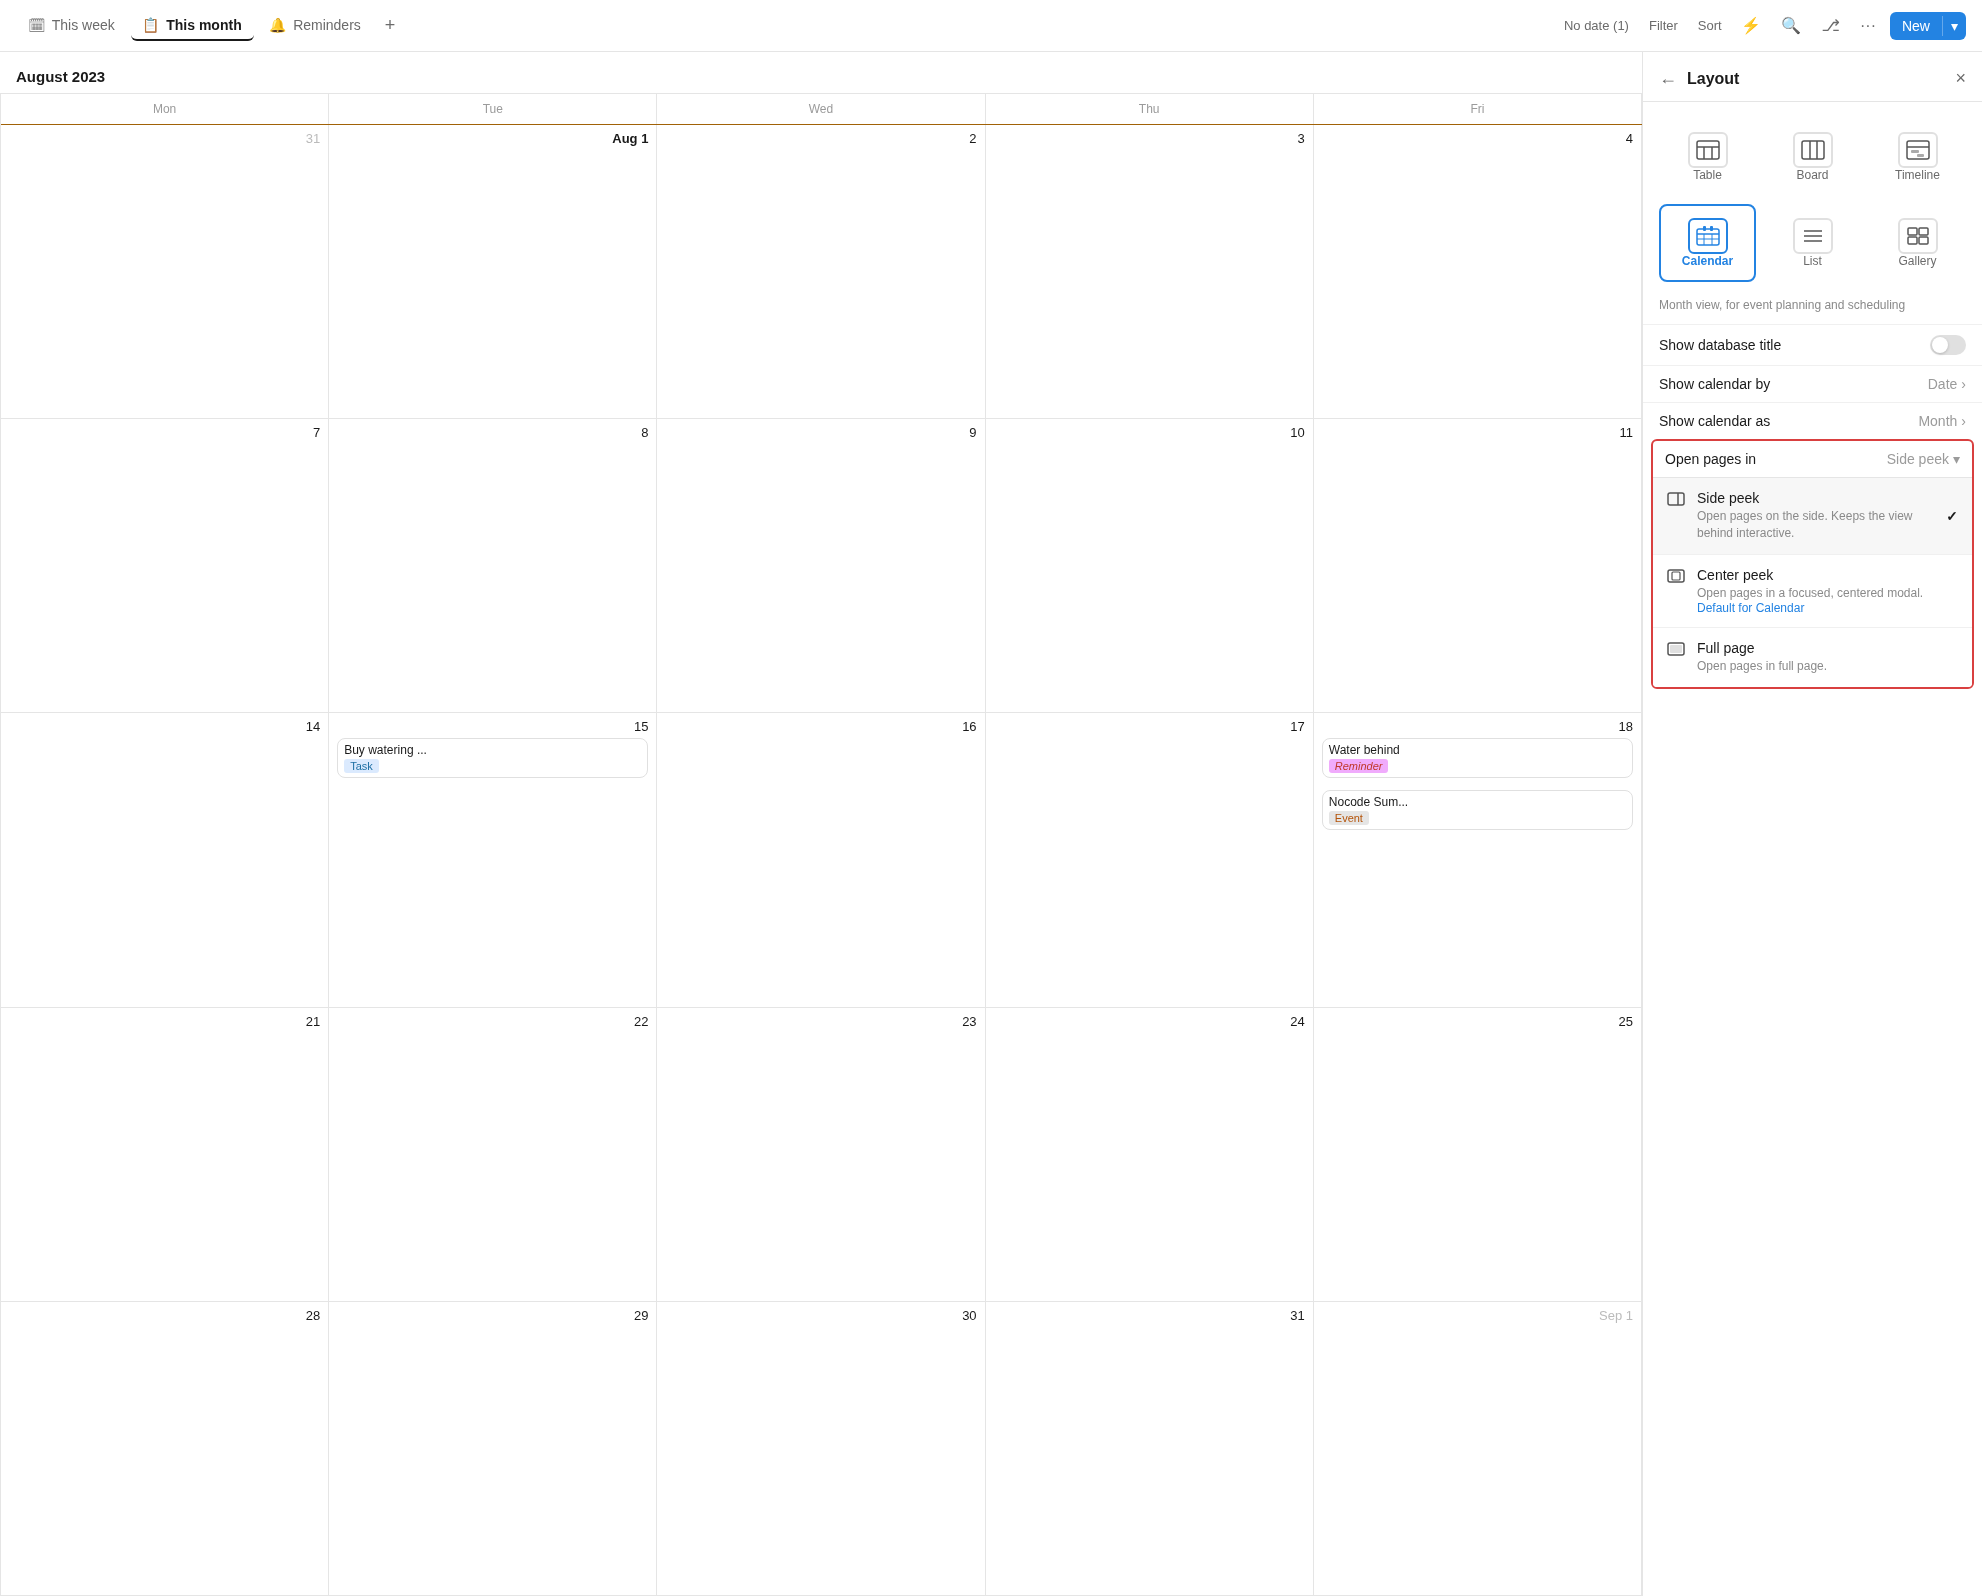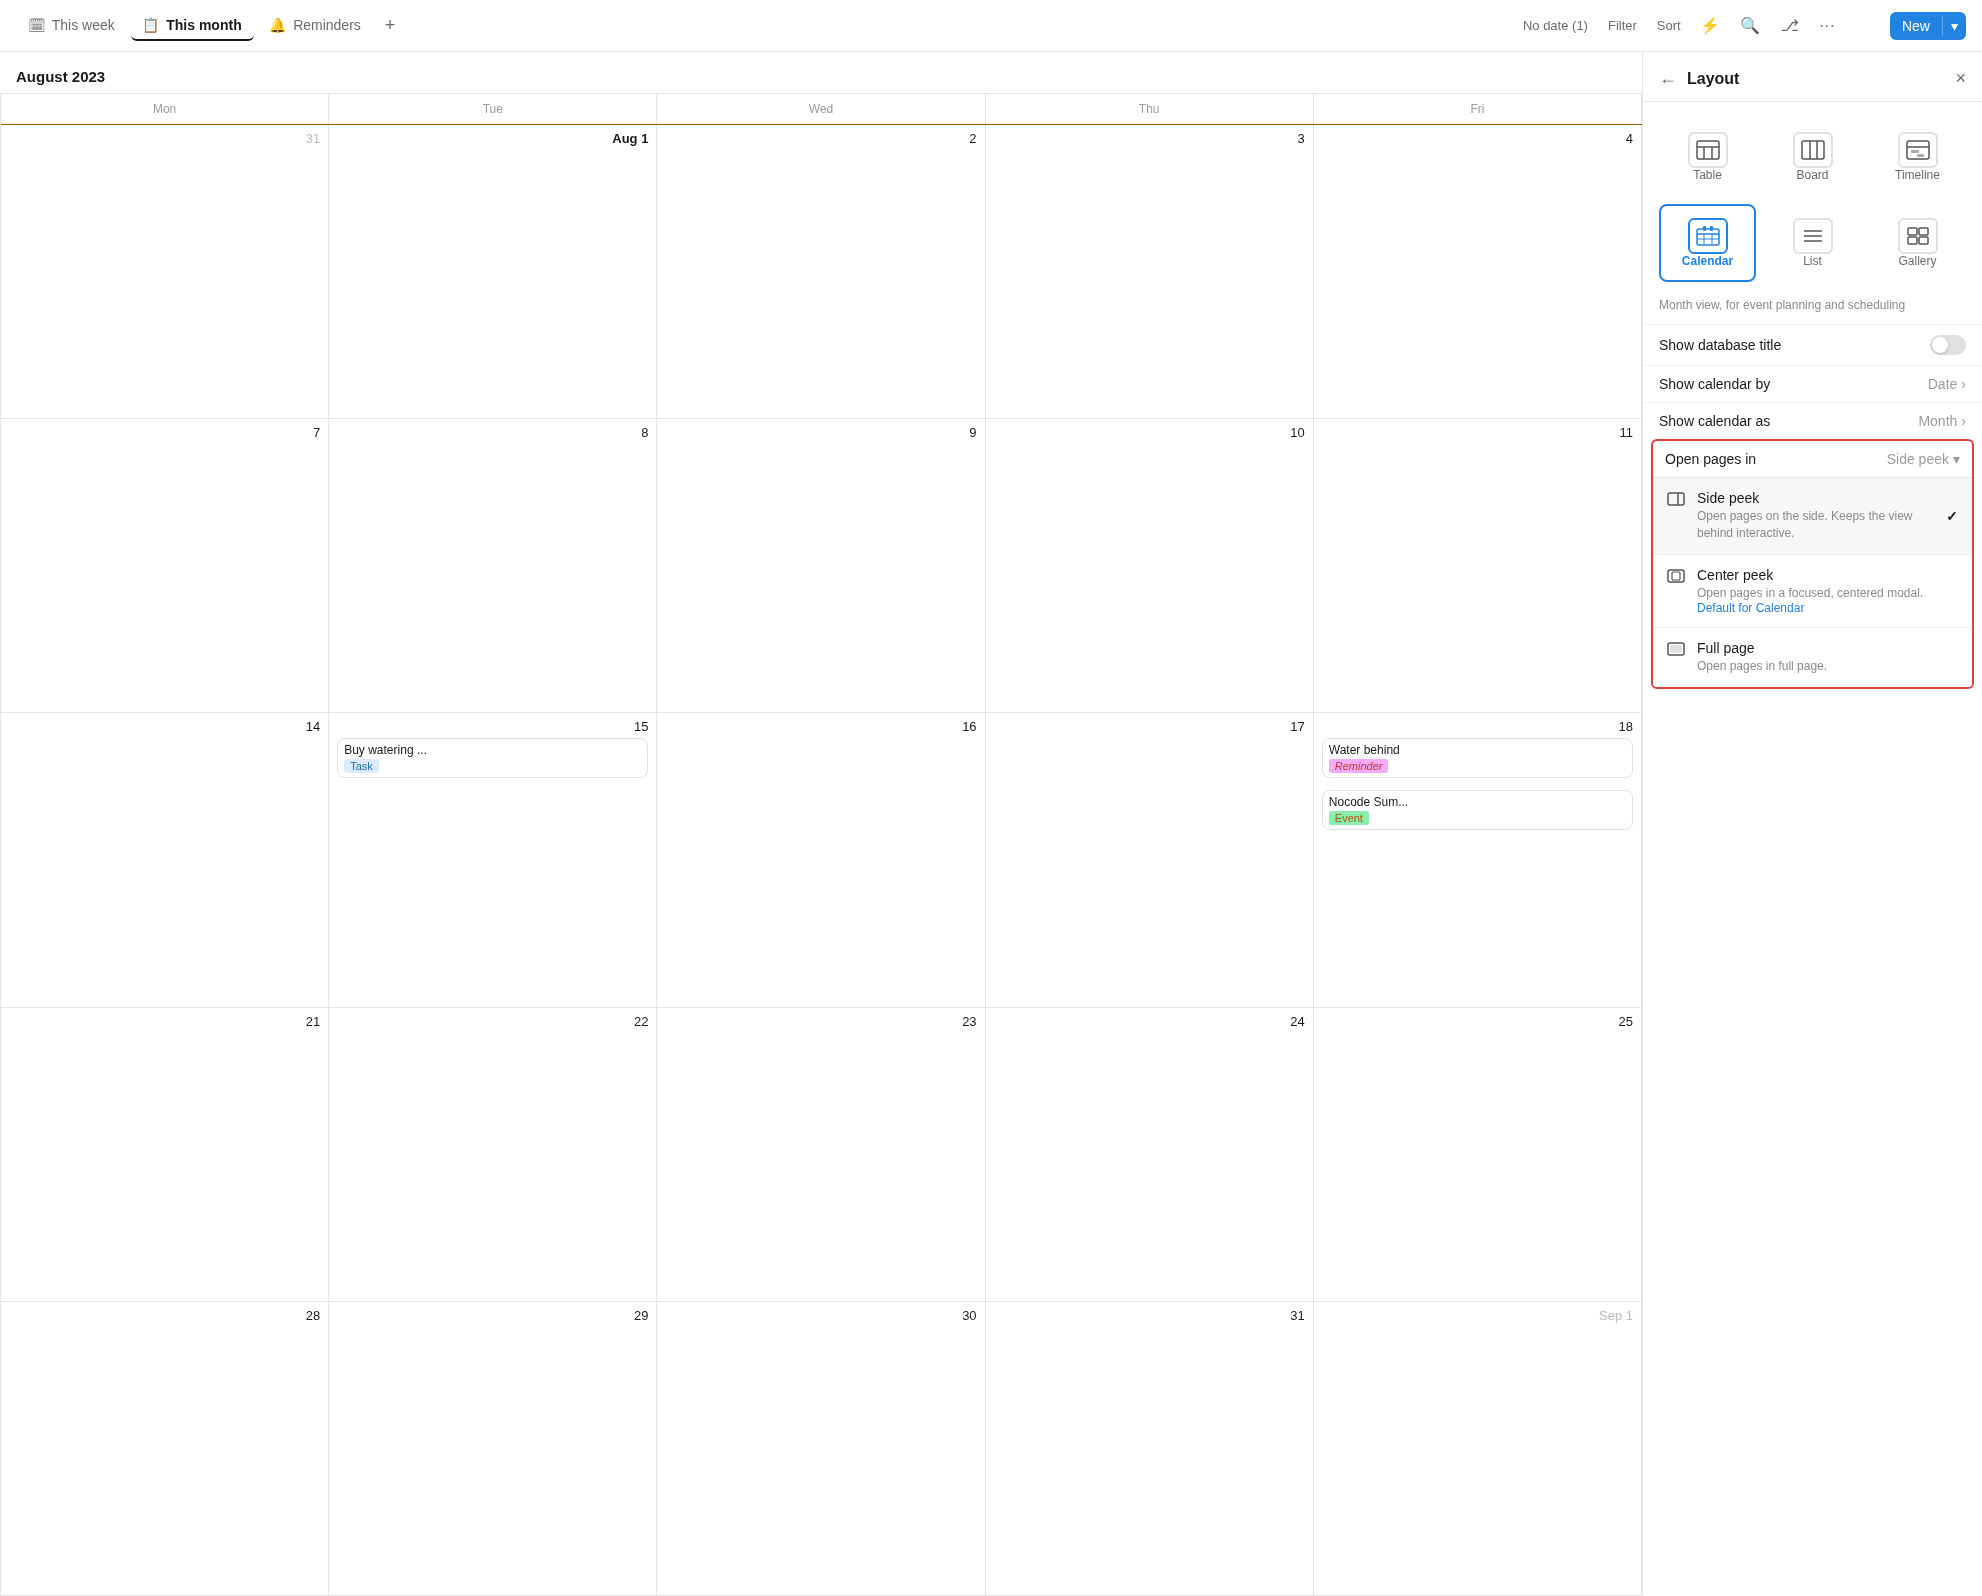--- a/index.html
+++ b/index.html
@@ -20,21 +20,21 @@
       color: #1a1a1a; font-weight: 600;
       border-bottom: 2px solid #1a1a1a;
     }
     .topbar-tab-icon { font-size: 14px; }
     .topbar-add { color: #6b6b6b; font-size: 18px; cursor: pointer; padding: 4px 8px; }
     .topbar-right { margin-left: auto; display: flex; align-items: center; gap: 8px; }
     .topbar-action { color: #6b6b6b; font-size: 13px; cursor: pointer; padding: 4px 6px; }
     .topbar-icon-btn { background: none; border: none; cursor: pointer; color: #6b6b6b; font-size: 16px; padding: 4px 6px; border-radius: 4px; }
     .new-btn {
       display: flex; align-items: center; background: #2383e2; color: #fff;
-      border: none; border-radius: 6px; cursor: pointer; font-size: 14px; font-weight: 500; margin-left: 41px;
+      border: none; border-radius: 6px; cursor: pointer; font-size: 14px; font-weight: 500;
     }
     .new-btn-main { padding: 6px 12px; }
     .new-btn-divider { width: 1px; height: 20px; background: rgba(255,255,255,0.3); }
     .new-btn-arrow { padding: 6px 8px; }
 
     
     .calendar-container { display: flex; height: calc(100vh - 52px); overflow: hidden; }
     .calendar-main { flex: 1; display: flex; flex-direction: column; overflow: hidden; }
     .calendar-header-row { padding: 16px 0 8px 16px; }
     .calendar-month-title { font-size: 15px; font-weight: 600; }
@@ -50,21 +50,21 @@
     .event-card {
       background: #fff; border: 1px solid #e0e0e0; border-radius: 8px;
       padding: 4px 6px; margin-bottom: 12px; font-size: 12px; font-weight: 500;
     }
     .event-tag {
       display: inline-block; border-radius: 3px; padding: 1px 6px;
       font-size: 11px; font-weight: 500; margin-top: 2px;
     }
     .tag-task { background: #dbeafe; color: #1d6fa4; }
     .tag-reminder { background: #f0abfc; color: #c0392b; font-style: italic; }
-    .tag-event { background: #86efac; color: #b45309; }
+    .tag-event { background: #e5e5e5; color: #b45309; }
 
     
     .layout-panel {
       width: 340px; min-width: 340px; border-left: 1px solid #e5e5e5;
       display: flex; flex-direction: column; background: #fff;
       overflow-y: auto;
     }
     .panel-header {
       display: flex; align-items: center; justify-content: space-between;
       padding: 16px 16px 12px; border-bottom: 1px solid #e5e5e5;

